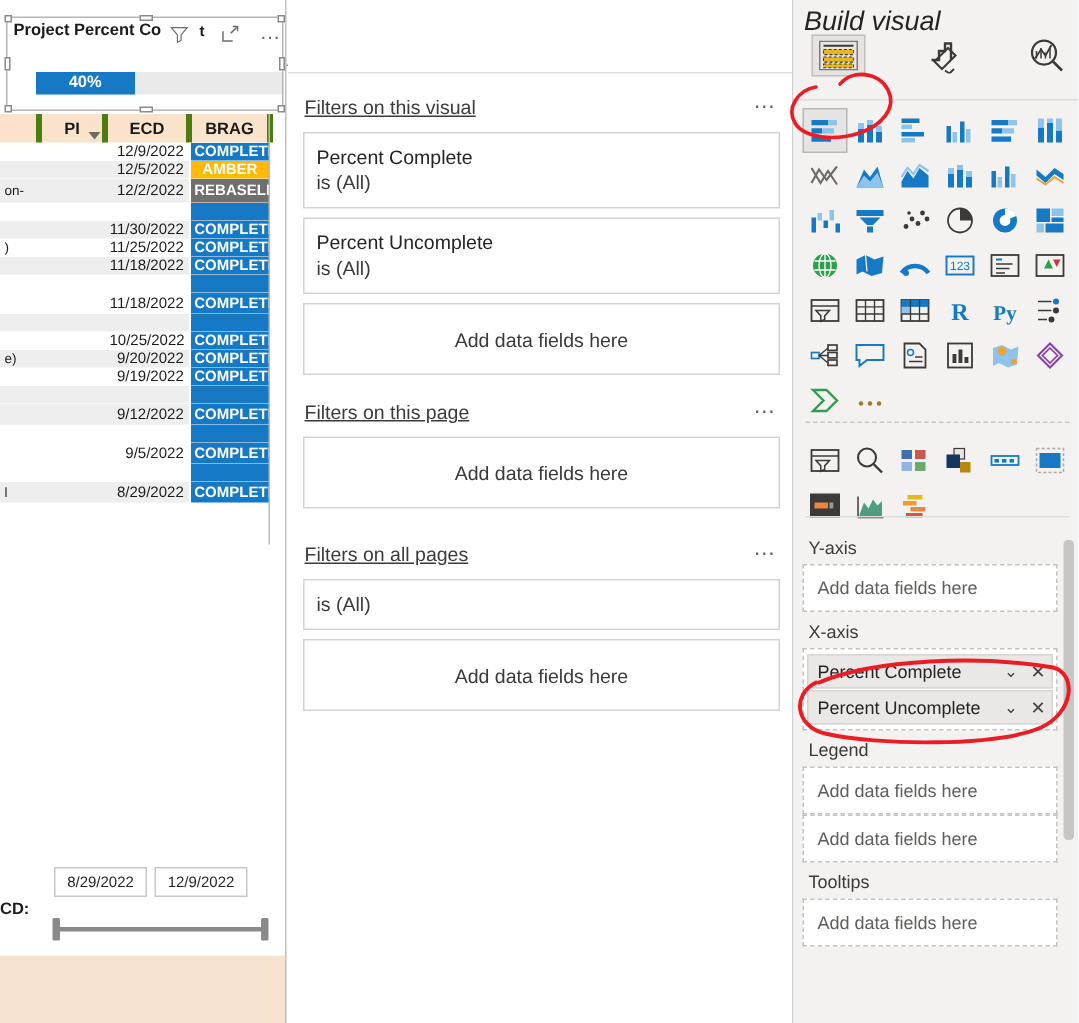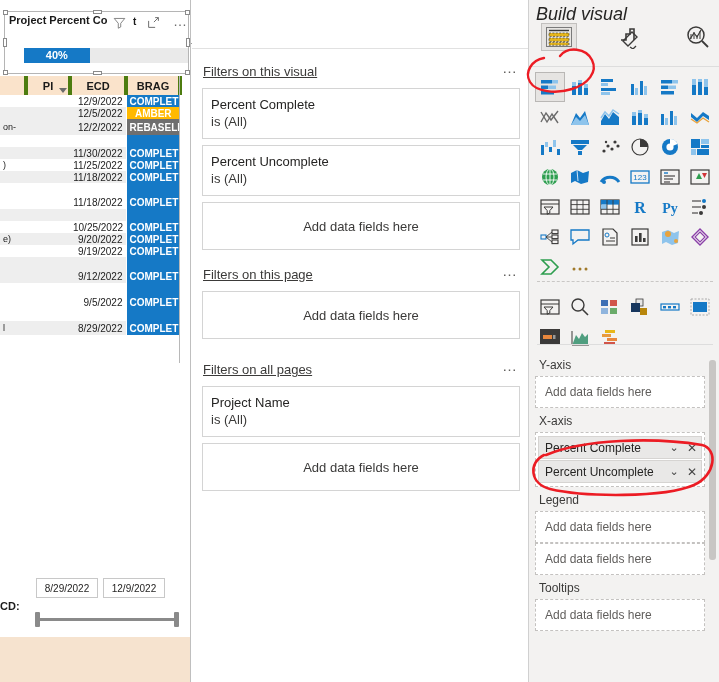--- a/index.html
+++ b/index.html
@@ -489,21 +489,20 @@
       </div>
       <div class="fdrop">Add data fields here</div>
     </div>
 
     <div class="fsection" id="fsec-all">
       <div class="fsection-head">
         <span class="ftitle">Filters on all pages</span>
         <span class="fmore">…</span>
       </div>
       <div class="fcard">
-        <div class="fname">Project Name</div>
         <div class="fval">is (All)</div>
       </div>
       <div class="fdrop">Add data fields here</div>
     </div>
   </div>
   <div id="filters-divider"></div>
 
   <div id="viz-pane">
     <div id="build-title">Build visual</div>
 

